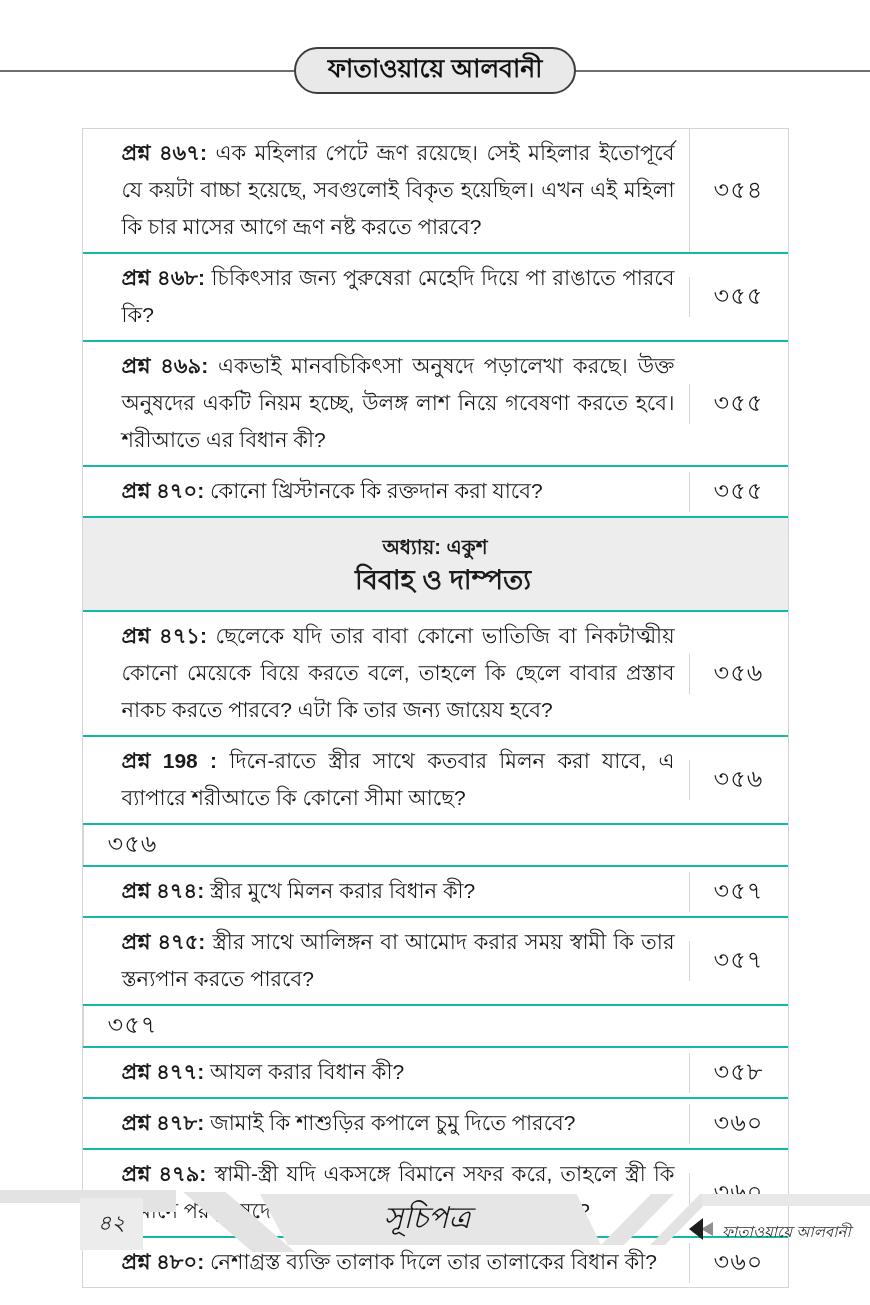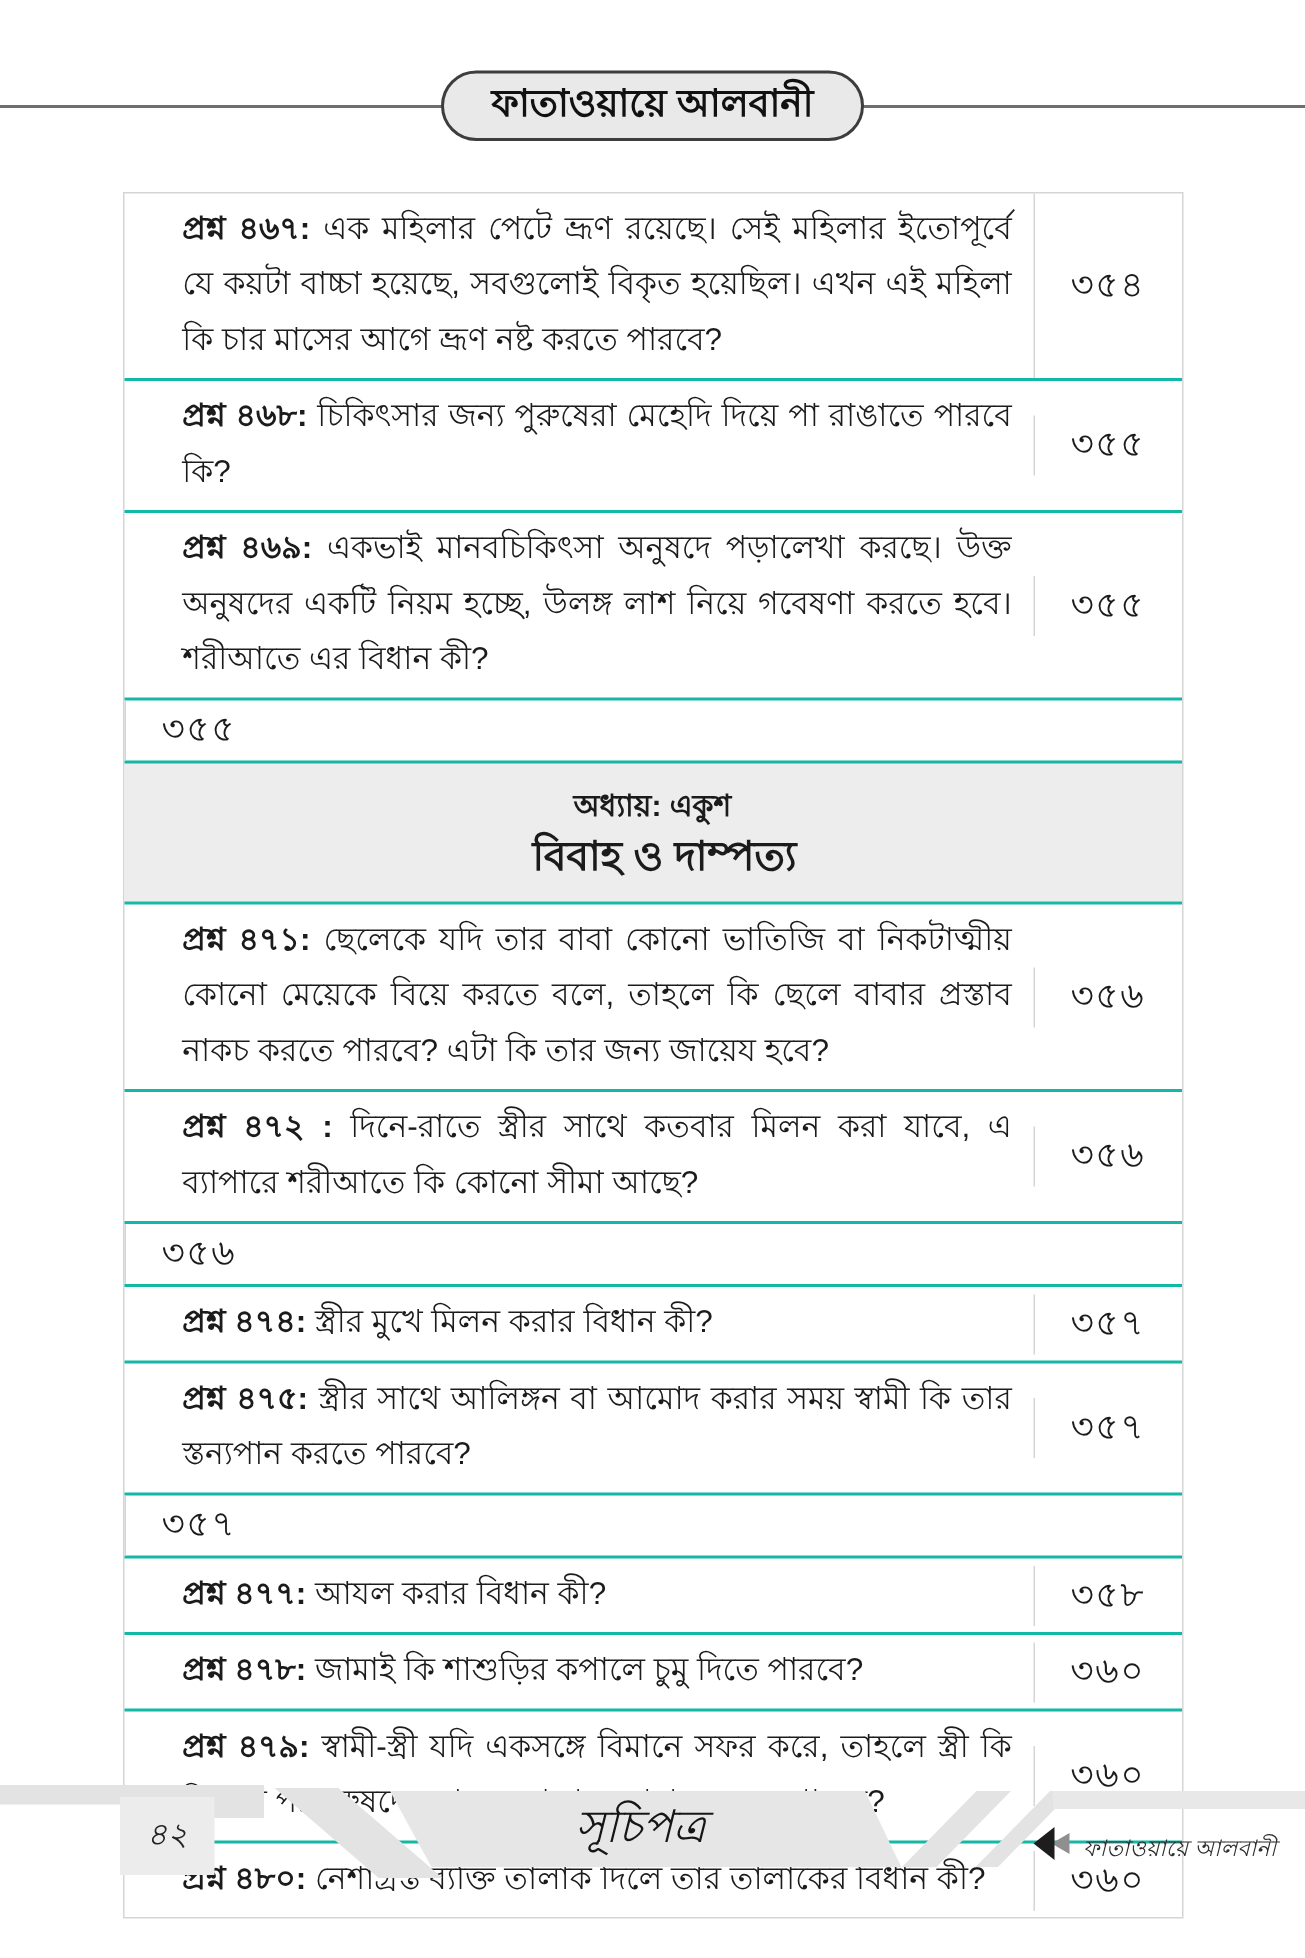--- a/index.html
+++ b/index.html
@@ -125,34 +125,37 @@
     </div>
     <div class="p-cell">৩৫৫</div>
   </div>
     <div class="toc-row">
     <div class="q-cell"><span class="q-label">প্রশ্ন ৪৬৯:</span>
       <span class="q-text">একভাই মানবচিকিৎসা অনুষদে পড়ালেখা করছে। উক্ত অনুষদের একটি নিয়ম হচ্ছে, উলঙ্গ লাশ নিয়ে গবেষণা করতে হবে। শরীআতে এর বিধান কী?</span>
     </div>
     <div class="p-cell">৩৫৫</div>
   </div>
     <div class="toc-row">
+    <div class="q-cell"><span class="q-label">প্রশ্ন ৪৭০:</span>
+      <span class="q-text">কোনো খ্রিস্টানকে কি রক্তদান করা যাবে?</span>
+    </div>
     <div class="p-cell">৩৫৫</div>
   </div>
     <div class="toc-row section-row">
     <div class="section-line1">অধ্যায়: একুশ</div>
     <div class="section-line2">বিবাহ ও দাম্পত্য</div>
   </div>
     <div class="toc-row">
     <div class="q-cell"><span class="q-label">প্রশ্ন ৪৭১:</span>
       <span class="q-text">ছেলেকে যদি তার বাবা কোনো ভাতিজি বা নিকটাত্মীয় কোনো মেয়েকে বিয়ে করতে বলে, তাহলে কি ছেলে বাবার প্রস্তাব নাকচ করতে পারবে? এটা কি তার জন্য জায়েয হবে?</span>
     </div>
     <div class="p-cell">৩৫৬</div>
   </div>
     <div class="toc-row">
-    <div class="q-cell"><span class="q-label">প্রশ্ন ৪৭২ :</span>
+    <div class="q-cell"><span class="q-label">প্রশ্ন 198 :</span>
       <span class="q-text">দিনে-রাতে স্ত্রীর সাথে কতবার মিলন করা যাবে, এ ব্যাপারে শরীআতে কি কোনো সীমা আছে?</span>
     </div>
     <div class="p-cell">৩৫৬</div>
   </div>
     <div class="toc-row">
     <div class="p-cell">৩৫৬</div>
   </div>
     <div class="toc-row">
     <div class="q-cell"><span class="q-label">প্রশ্ন ৪৭৪:</span>
       <span class="q-text">স্ত্রীর মুখে মিলন করার বিধান কী?</span>

